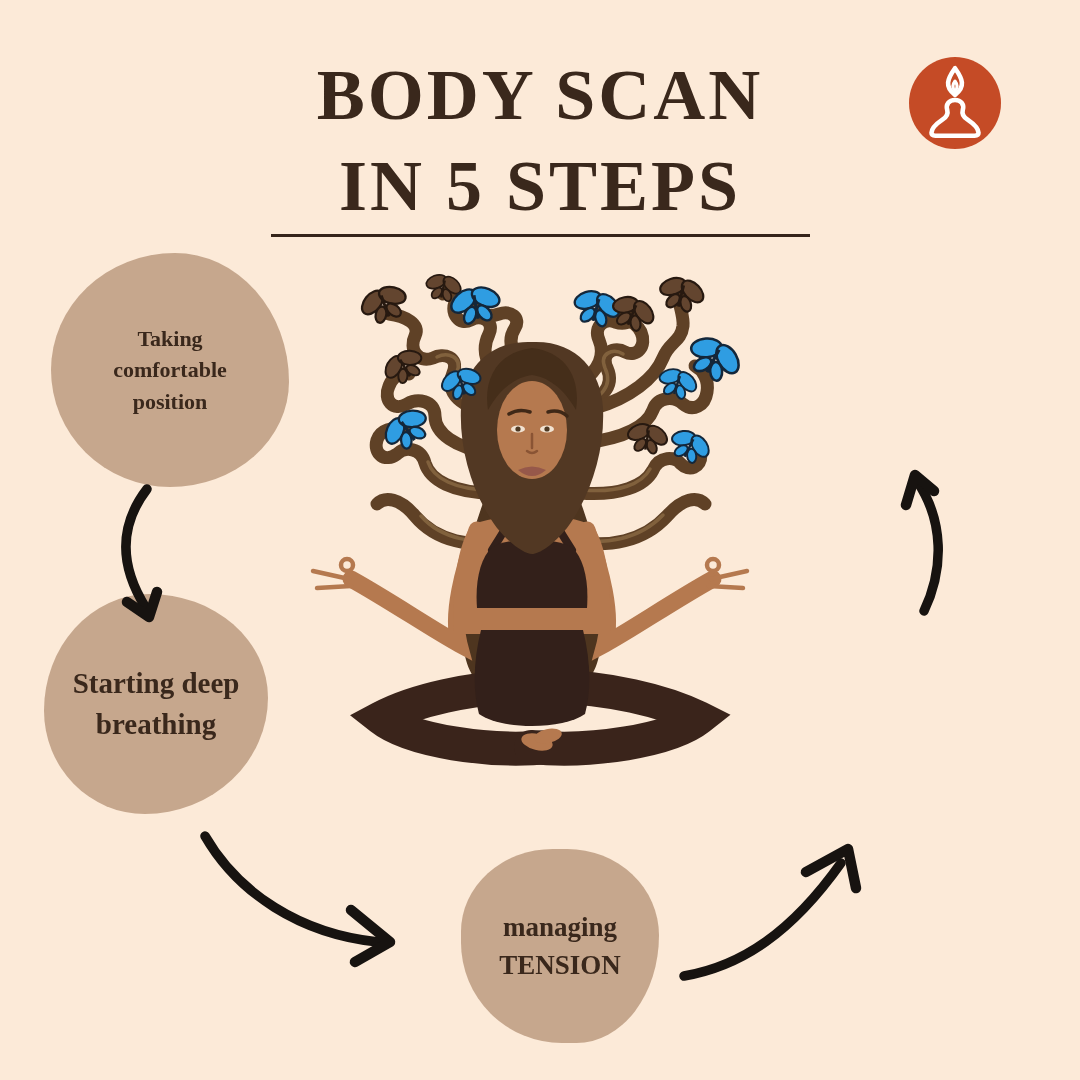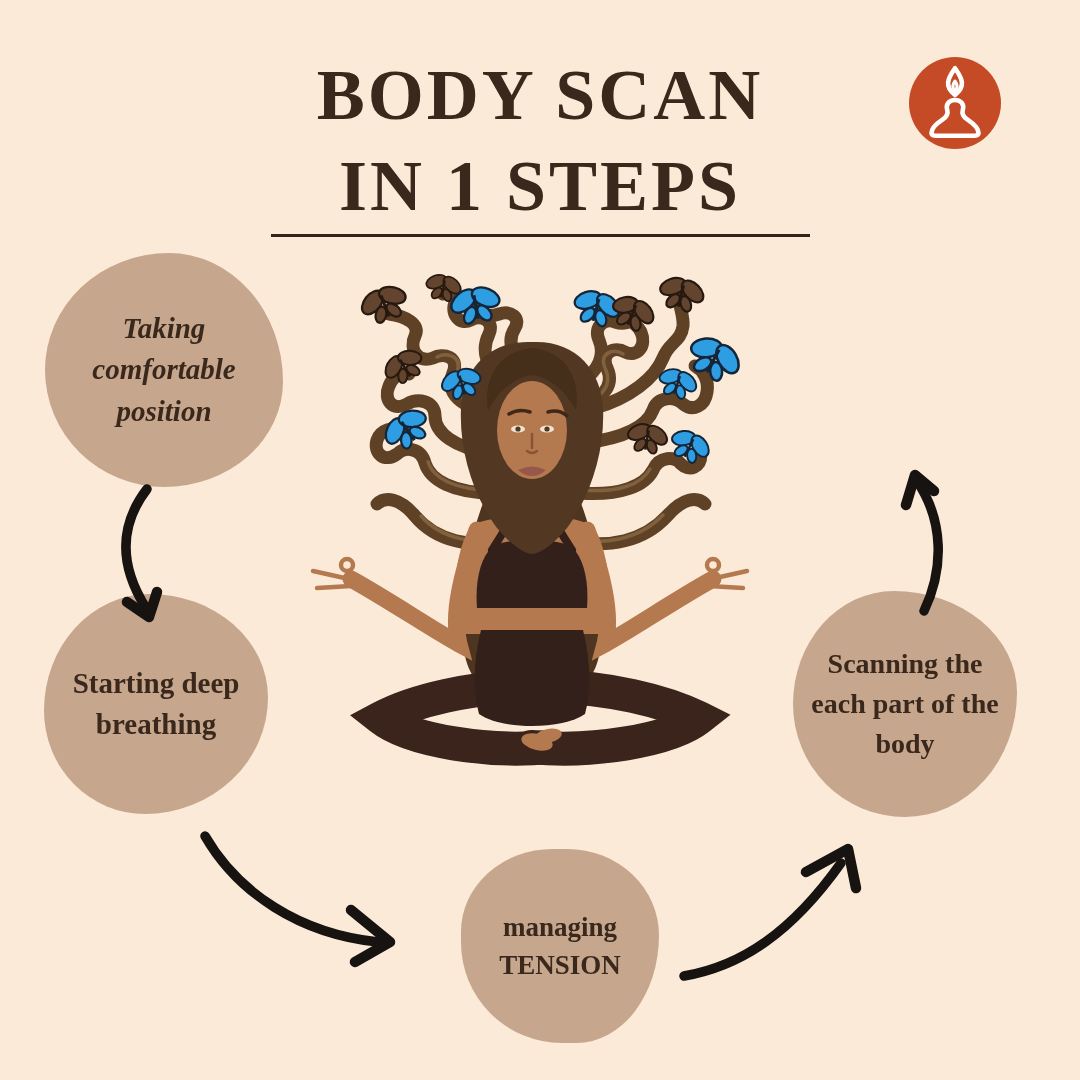--- a/index.html
+++ b/index.html
@@ -20,63 +20,60 @@
     top:57px; left:909px; width:92px; height:92px; border-radius:50%;
     background:#c54b26; display:flex; align-items:center; justify-content:center;
   }
   
   .step {
     display:flex; align-items:center; justify-content:center; text-align:center;
     background:#c6a78d; font-weight:bold; white-space:pre-line;
     color:#3a281c; line-height:1.42; padding:6px;
     box-sizing:border-box;
   }
-  .step-1 { top:253px; left:45px;  width:238px; height:234px; font-size:29px;
-            border-radius:52% 48% 50% 50% / 50% 55% 45% 50%;font-style:italic; }
+  .step-1 { top:253px; left:51px;  width:238px; height:234px; font-size:22px;
+            border-radius:52% 48% 50% 50% / 50% 55% 45% 50%; }
   .step-2 { top:594px; left:44px;  width:224px; height:220px; font-size:29px;
             border-radius:47% 53% 55% 45% / 53% 47% 53% 47%; }
   .step-3 { top:849px; left:461px; width:198px; height:194px; font-size:27px;
             border-radius:50% 50% 45% 55% / 46% 48% 60% 56%; }
   .step-4 { top:591px; left:793px; width:224px; height:226px; font-size:28px;
             border-radius:45% 55% 50% 50% / 50% 45% 55% 50%; }
   .step-5 { top:256px; left:791px; width:226px; height:238px; font-size:29px;
             border-radius:55% 45% 50% 50% / 52% 50% 50% 48%; }
   
   .arrows { top:0; left:0; width:1080px; height:1080px; pointer-events:none; }
   .illustration { top:258px; left:285px; width:510px; height:560px; }
 </style>
 </head>
 <body>
 
 <div class="canvas">
 
   <div class="abs title">BODY SCAN
-IN 1 STEPS</div>
+IN 5 STEPS</div>
   <div class="abs title-underline"></div>
 
   <div class="abs logo">
     <svg width="92" height="92" viewBox="0 0 90 90">
       <g fill="none" stroke="#ffffff" stroke-width="4.5" stroke-linecap="round" stroke-linejoin="round">
         <path d="M45 11 C37.5 21.5 34.5 29 45 37 C55.5 29 52.5 21.5 45 11 Z"></path>
         <path d="M45 23.5 C42.2 27.2 42.2 30.4 45 33.2 C47.8 30.4 47.8 27.2 45 23.5 Z" stroke-width="3"></path>
         <path d="M45 42 c-6 0 -9.2 4.6 -7.6 10 c1.1 3.8 -0.7 6.6 -4.4 9.1 c-7 4.8 -11 9.3 -11 13.1 q0 2.8 3.8 2.8 h38.4 q3.8 0 3.8 -2.8 c0 -3.8 -4 -8.3 -11 -13.1 c-3.7 -2.5 -5.5 -5.3 -4.4 -9.1 c1.6 -5.4 -1.6 -10 -7.6 -10 z"></path>
       </g>
     </svg>
   </div>
 
   <div class="abs step step-1">Taking
 comfortable
 position</div>
   <div class="abs step step-2">Starting deep
 breathing</div>
   <div class="abs step step-3">managing
 TENSION</div>
-  <div class="abs step step-4">Scanning the
-each part of the
-body</div>
 
   <svg class="abs illustration" viewBox="0 0 510 560">
     <defs>
       <g id="bf">
         <ellipse cx="-7" cy="-5" rx="9" ry="5.5" transform="rotate(-32 -7 -5)"></ellipse>
         <ellipse cx="7" cy="-5" rx="9" ry="5.5" transform="rotate(32 7 -5)"></ellipse>
         <ellipse cx="-4.5" cy="4.5" rx="5.5" ry="3.5" transform="rotate(-58 -4.5 4.5)"></ellipse>
         <ellipse cx="4.5" cy="4.5" rx="5.5" ry="3.5" transform="rotate(58 4.5 4.5)"></ellipse>
         <line x1="0" y1="-7.5" x2="0" y2="7.5" stroke-width="2"></line>
       </g>

